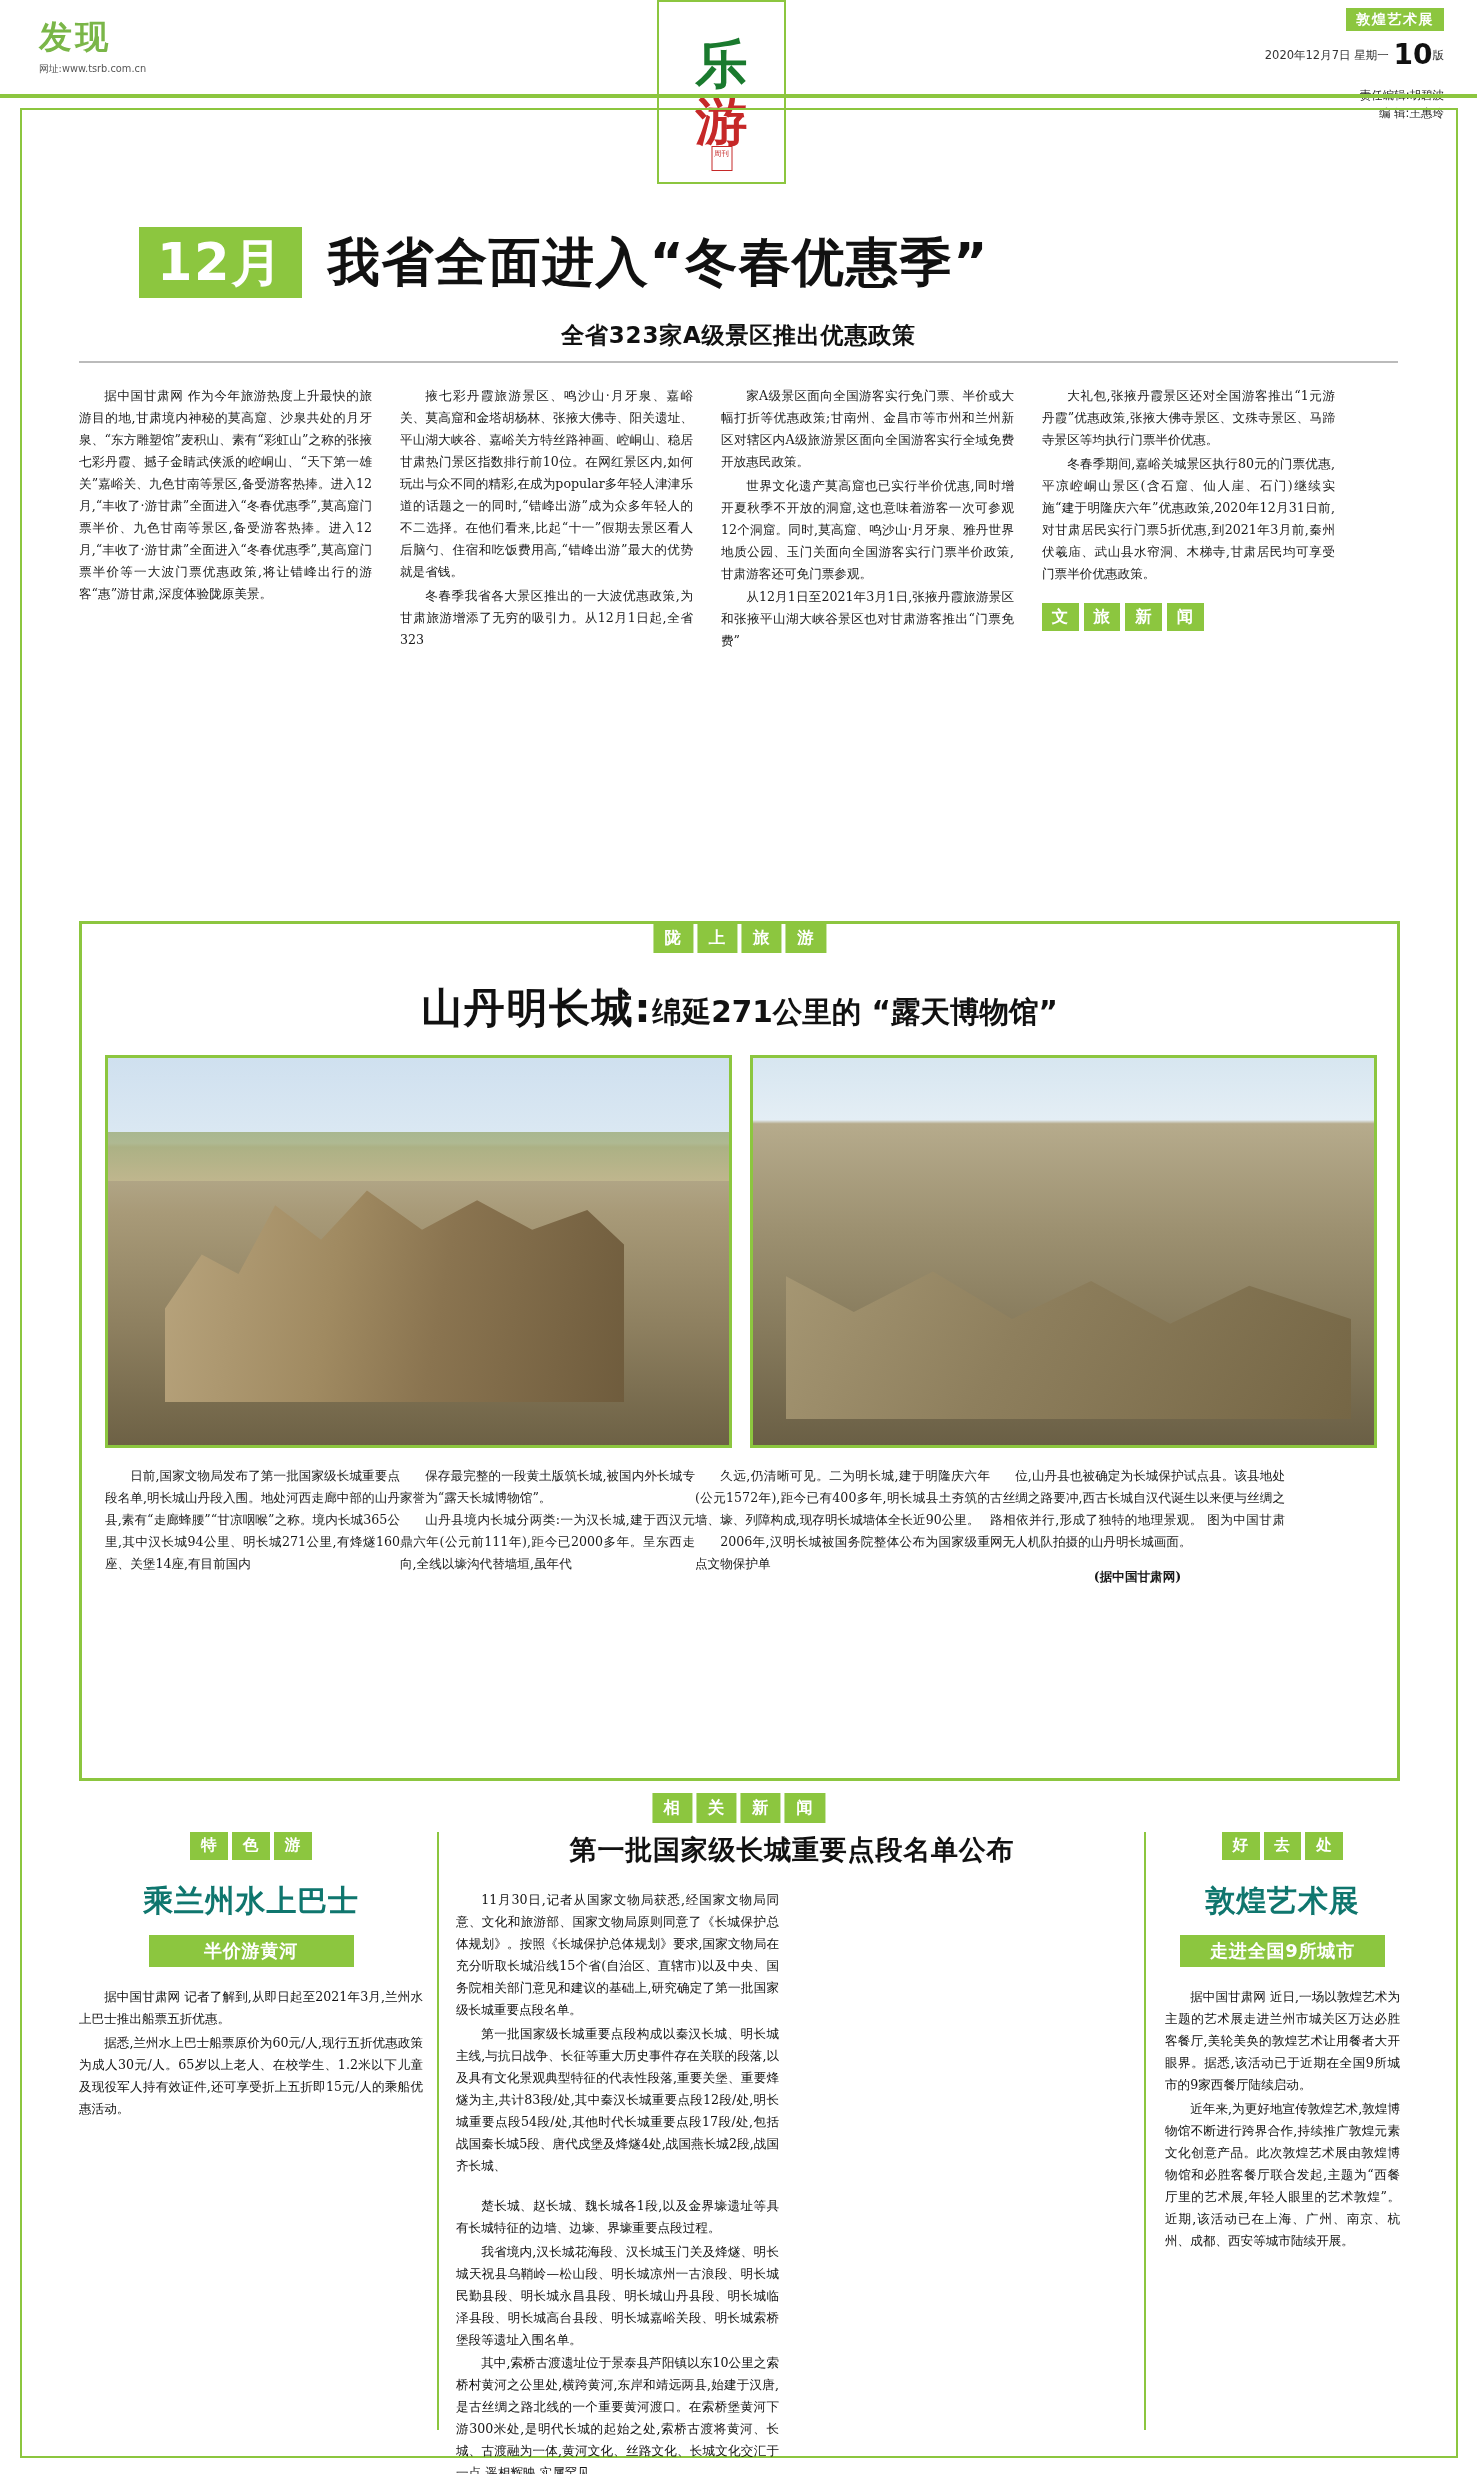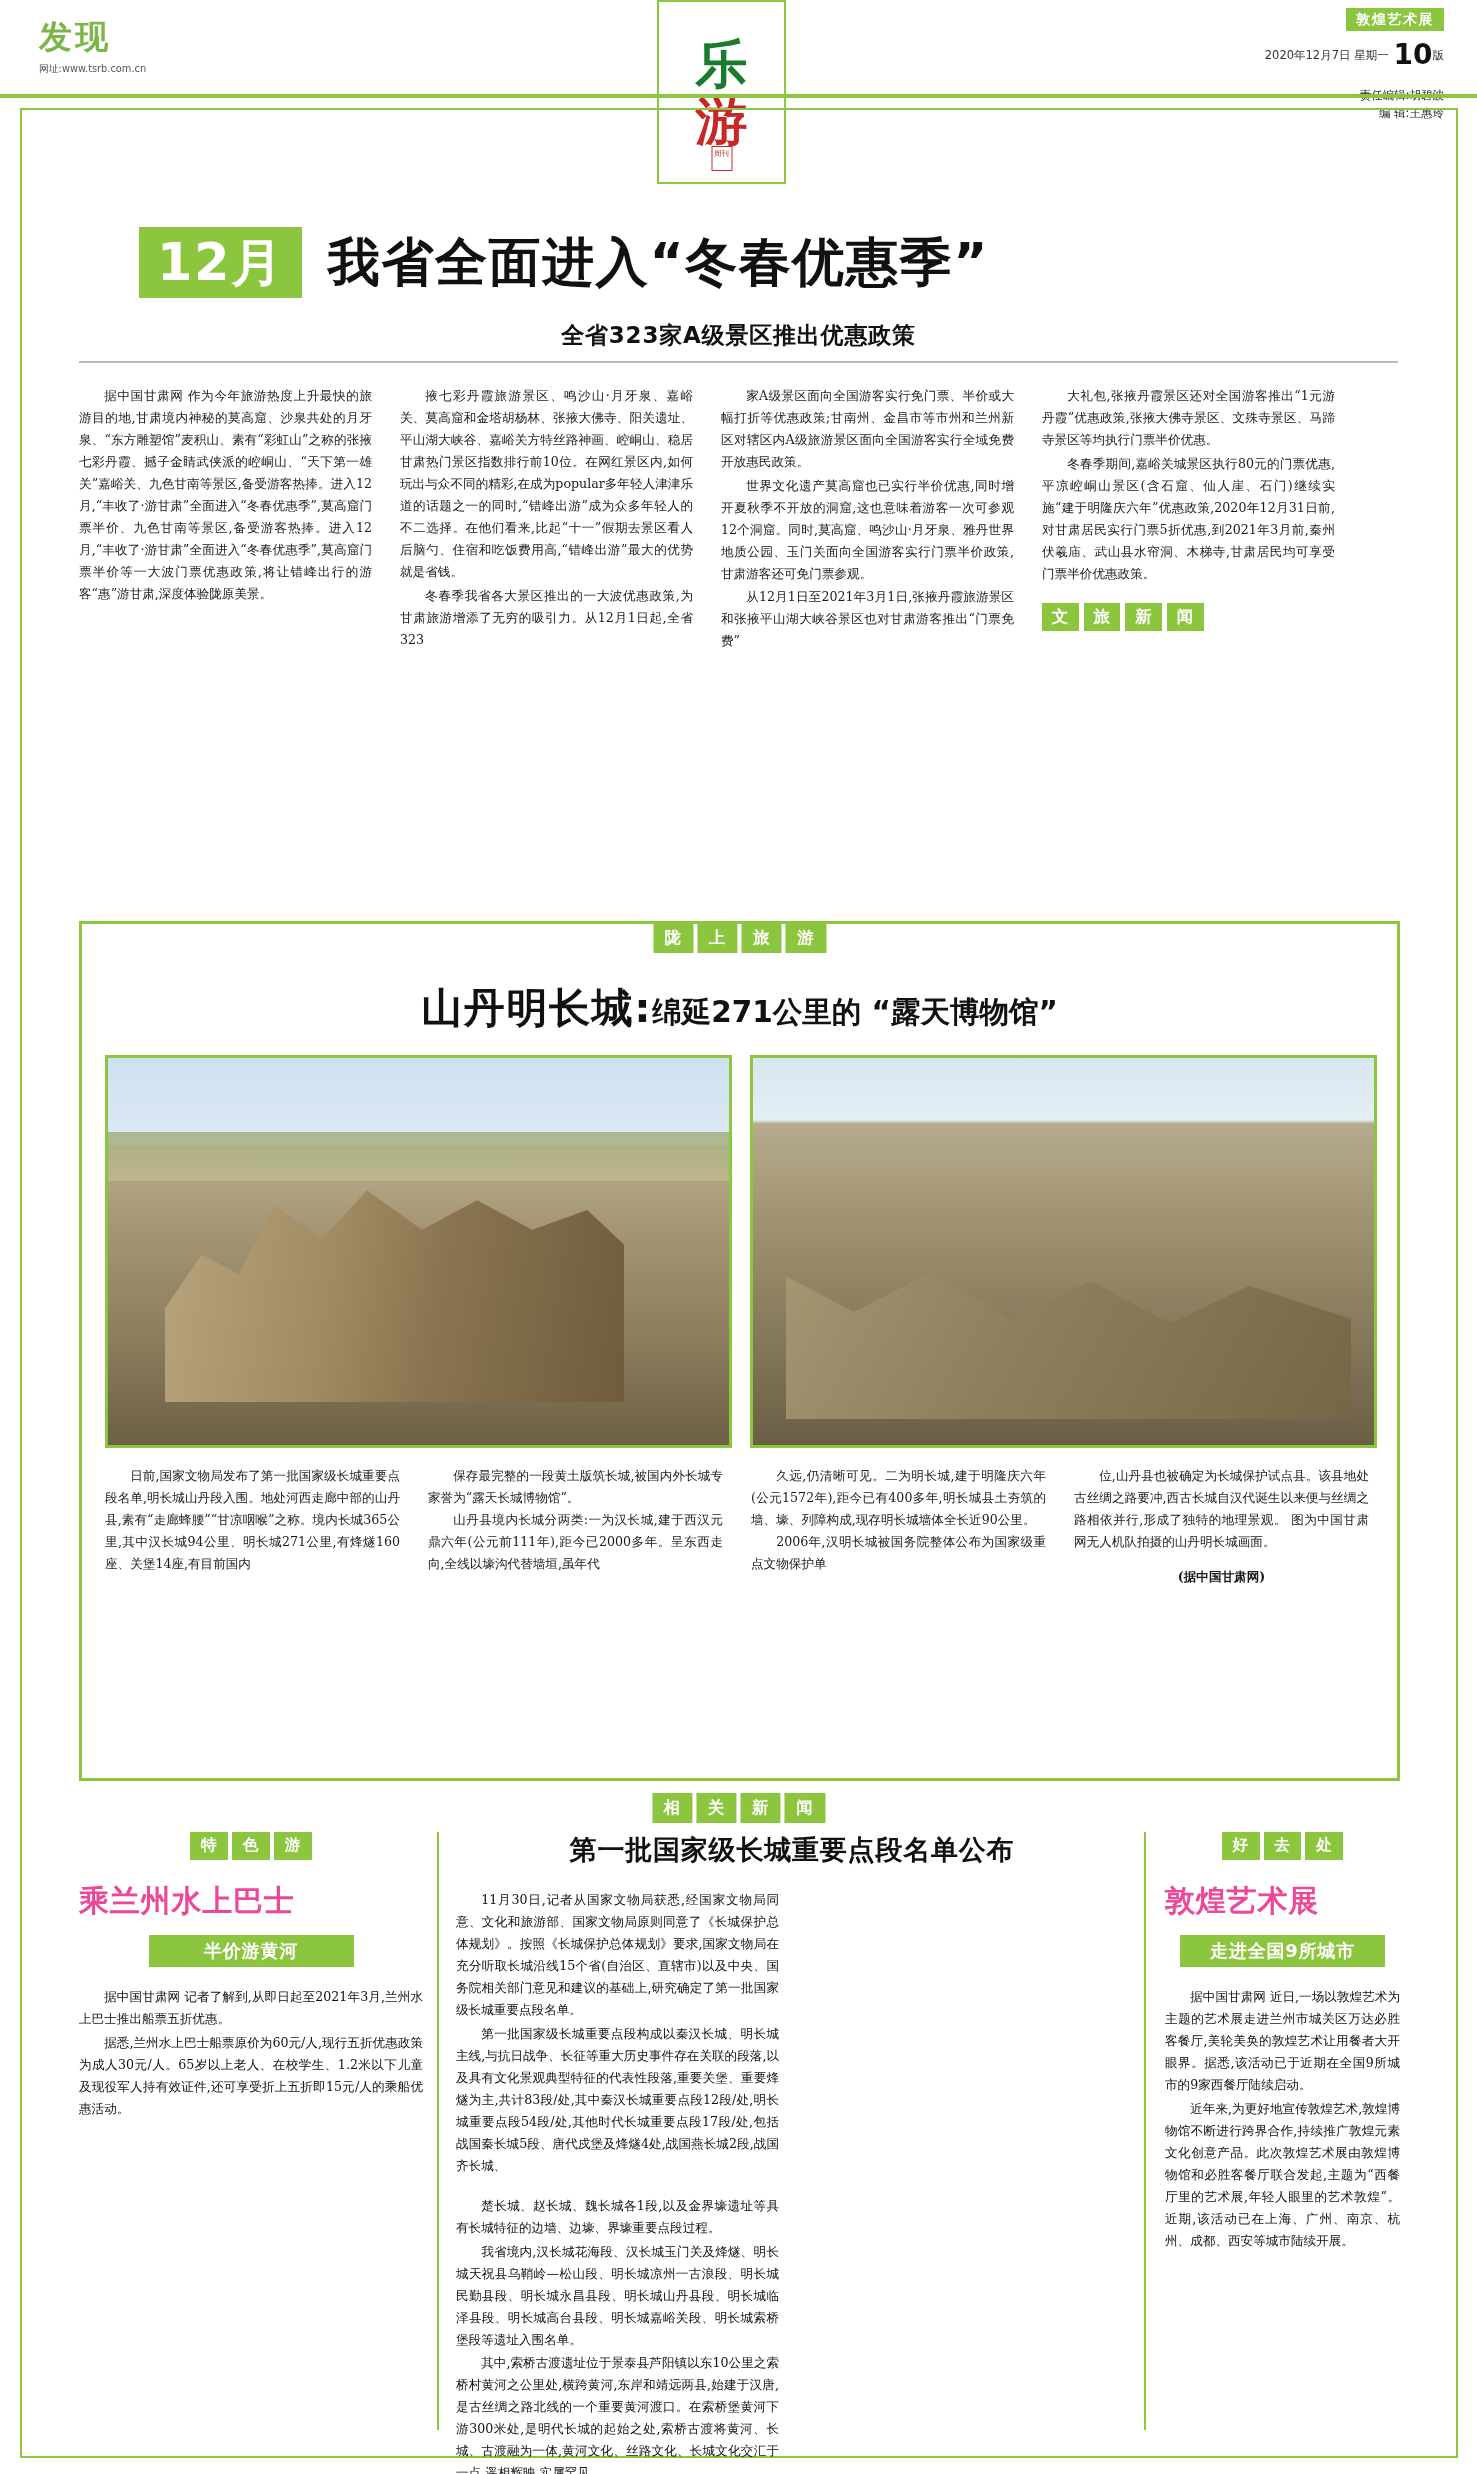--- a/index.html
+++ b/index.html
@@ -161,21 +161,21 @@
   .ph2{
     background:linear-gradient(180deg,#d7e6f0 0%,#e4eef5 16%,#b6ab8c 17%,#9c9070 45%,#85795b 72%,#6a5f45 100%);
   }
   .ph2:after{
     content:"";position:absolute;left:33px;top:123px;width:565px;height:238px;
     background:linear-gradient(120deg,#aa9b77 0%,#8e7f5d 45%,#756645 100%);
     clip-path:polygon(0% 40%,12% 55%,26% 38%,40% 58%,54% 42%,68% 60%,82% 44%,100% 58%,100% 100%,0% 100%);
   }
   .feat-cols{
     position:absolute;left:23px;top:541px;width:1272px;height:303px;
-    display:flex;gap:28px;
+    display:flex;
   }
   .fcol{
     width:295px;font-family:"DejaVu Serif",serif;font-size:12.6px;line-height:22px;
     text-align:justify;color:#1a1a1a;
   }
   .fcol p{margin:0;text-indent:2em;}
   .fcol .src{text-align:center;text-indent:0;font-weight:bold;margin-top:13px;}
   
   .rel-tagrow{
     position:absolute;left:50%;transform:translateX(-50%);top:1793px;
@@ -193,22 +193,22 @@
   .bsep2{position:absolute;left:1065px;top:0;width:1.6px;height:598px;background:#8cc63f;}
   .bleft{position:absolute;left:0;top:0;width:344px;}
   .bmid{position:absolute;left:377px;top:0;width:672px;}
   .bright{position:absolute;left:1086px;top:0;width:235px;}
   .sec-tagrow{display:flex;gap:4.1px;justify-content:center;margin-bottom:21px;}
   .sec-tagrow span{
     background:#8cc63f;color:#fff;font-family:"DejaVu Sans",sans-serif;
     font-size:15.6px;font-weight:bold;padding:3.3px 10.7px;letter-spacing:0.8px;
   }
   .sec-title{
-    text-align:left;font-family:"DejaVu Sans",sans-serif;font-size:30px;
-    font-weight:bold;color:#ec4899;letter-spacing:0.8px;
+    text-align:center;font-family:"DejaVu Sans",sans-serif;font-size:30px;
+    font-weight:bold;color:#0f766e;letter-spacing:0.8px;
   }
   .sec-sub{
     margin:13px auto 0;background:#8cc63f;color:#fff;text-align:center;
     font-family:"DejaVu Sans",sans-serif;font-size:18px;font-weight:bold;
     padding:4.1px 0;width:205px;letter-spacing:0.8px;
   }
   .body-2col{
     margin-top:19.7px;font-family:"DejaVu Serif",serif;font-size:12.6px;line-height:22px;
     text-align:justify;
   }

